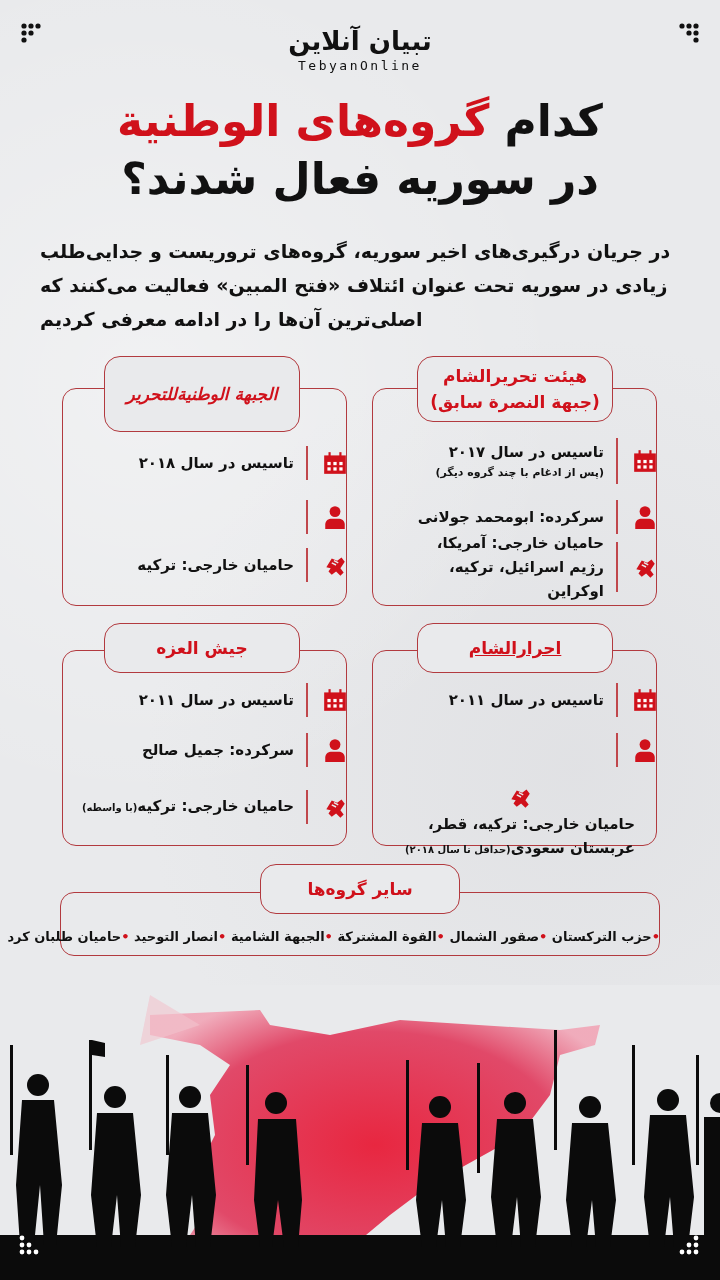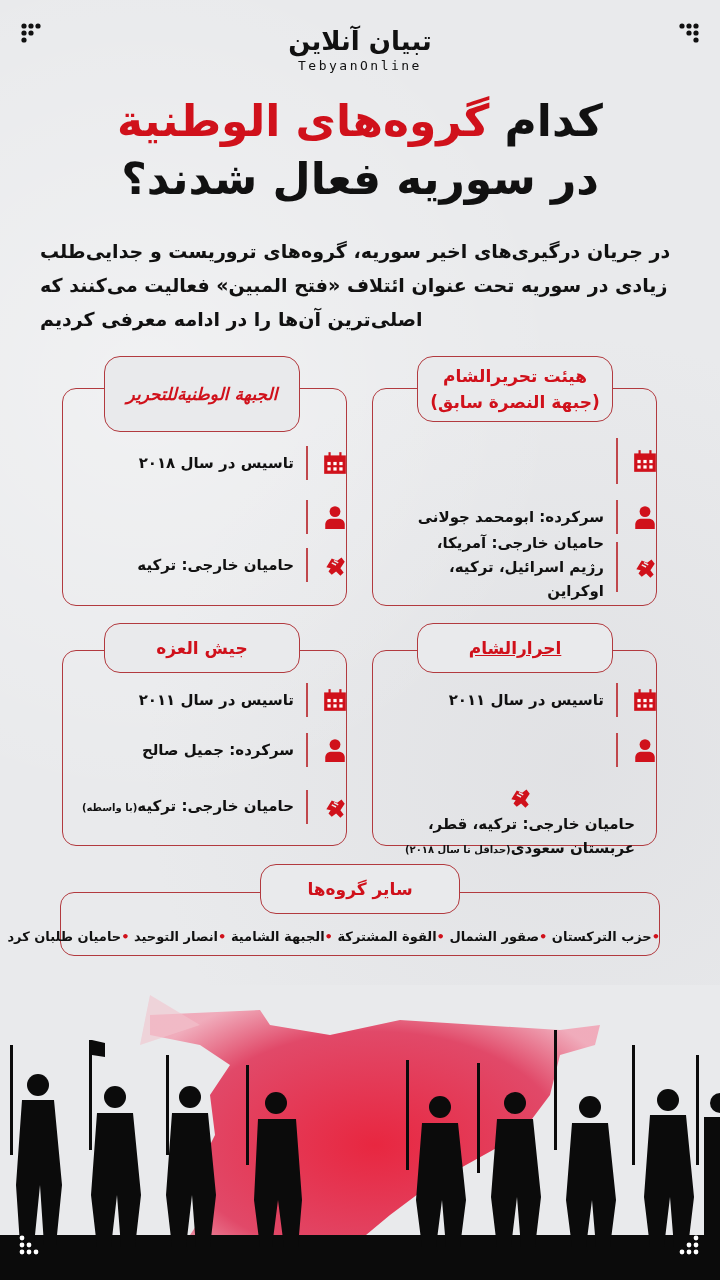--- a/index.html
+++ b/index.html
@@ -106,20 +106,24 @@
           <rect x="5" y="11" width="3" height="3"></rect>
           <rect x="10.5" y="11" width="3" height="3"></rect>
           <rect x="16" y="11" width="3" height="3"></rect>
           <rect x="5" y="16" width="3" height="3"></rect>
           <rect x="10.5" y="16" width="3" height="3"></rect>
           <rect x="16" y="16" width="3" height="3"></rect>
         </g>
       </svg>
   </div>
   <div class="sep"></div>
+  <div class="txt">
+    <span>تاسیس در سال ۲۰۱۷</span>
+    <span class="sub">(پس از ادغام با چند گروه دیگر)</span>
+  </div>
 </div>
 <div class="row" style="right:60px; top:500px; width:270px; height:34px;">
   <div class="icon">
     <svg viewBox="0 0 24 24">
         <circle cx="12" cy="7" r="5" fill="#d0111b"></circle>
         <path d="M3 23 V19 C3 15 6 13.5 9 13.5 H15 C18 13.5 21 15 21 19 V23 Z" fill="#d0111b"></path>
       </svg>
   </div>
   <div class="sep"></div>
   <div class="txt">سرکرده: ابومحمد جولانی</div>

